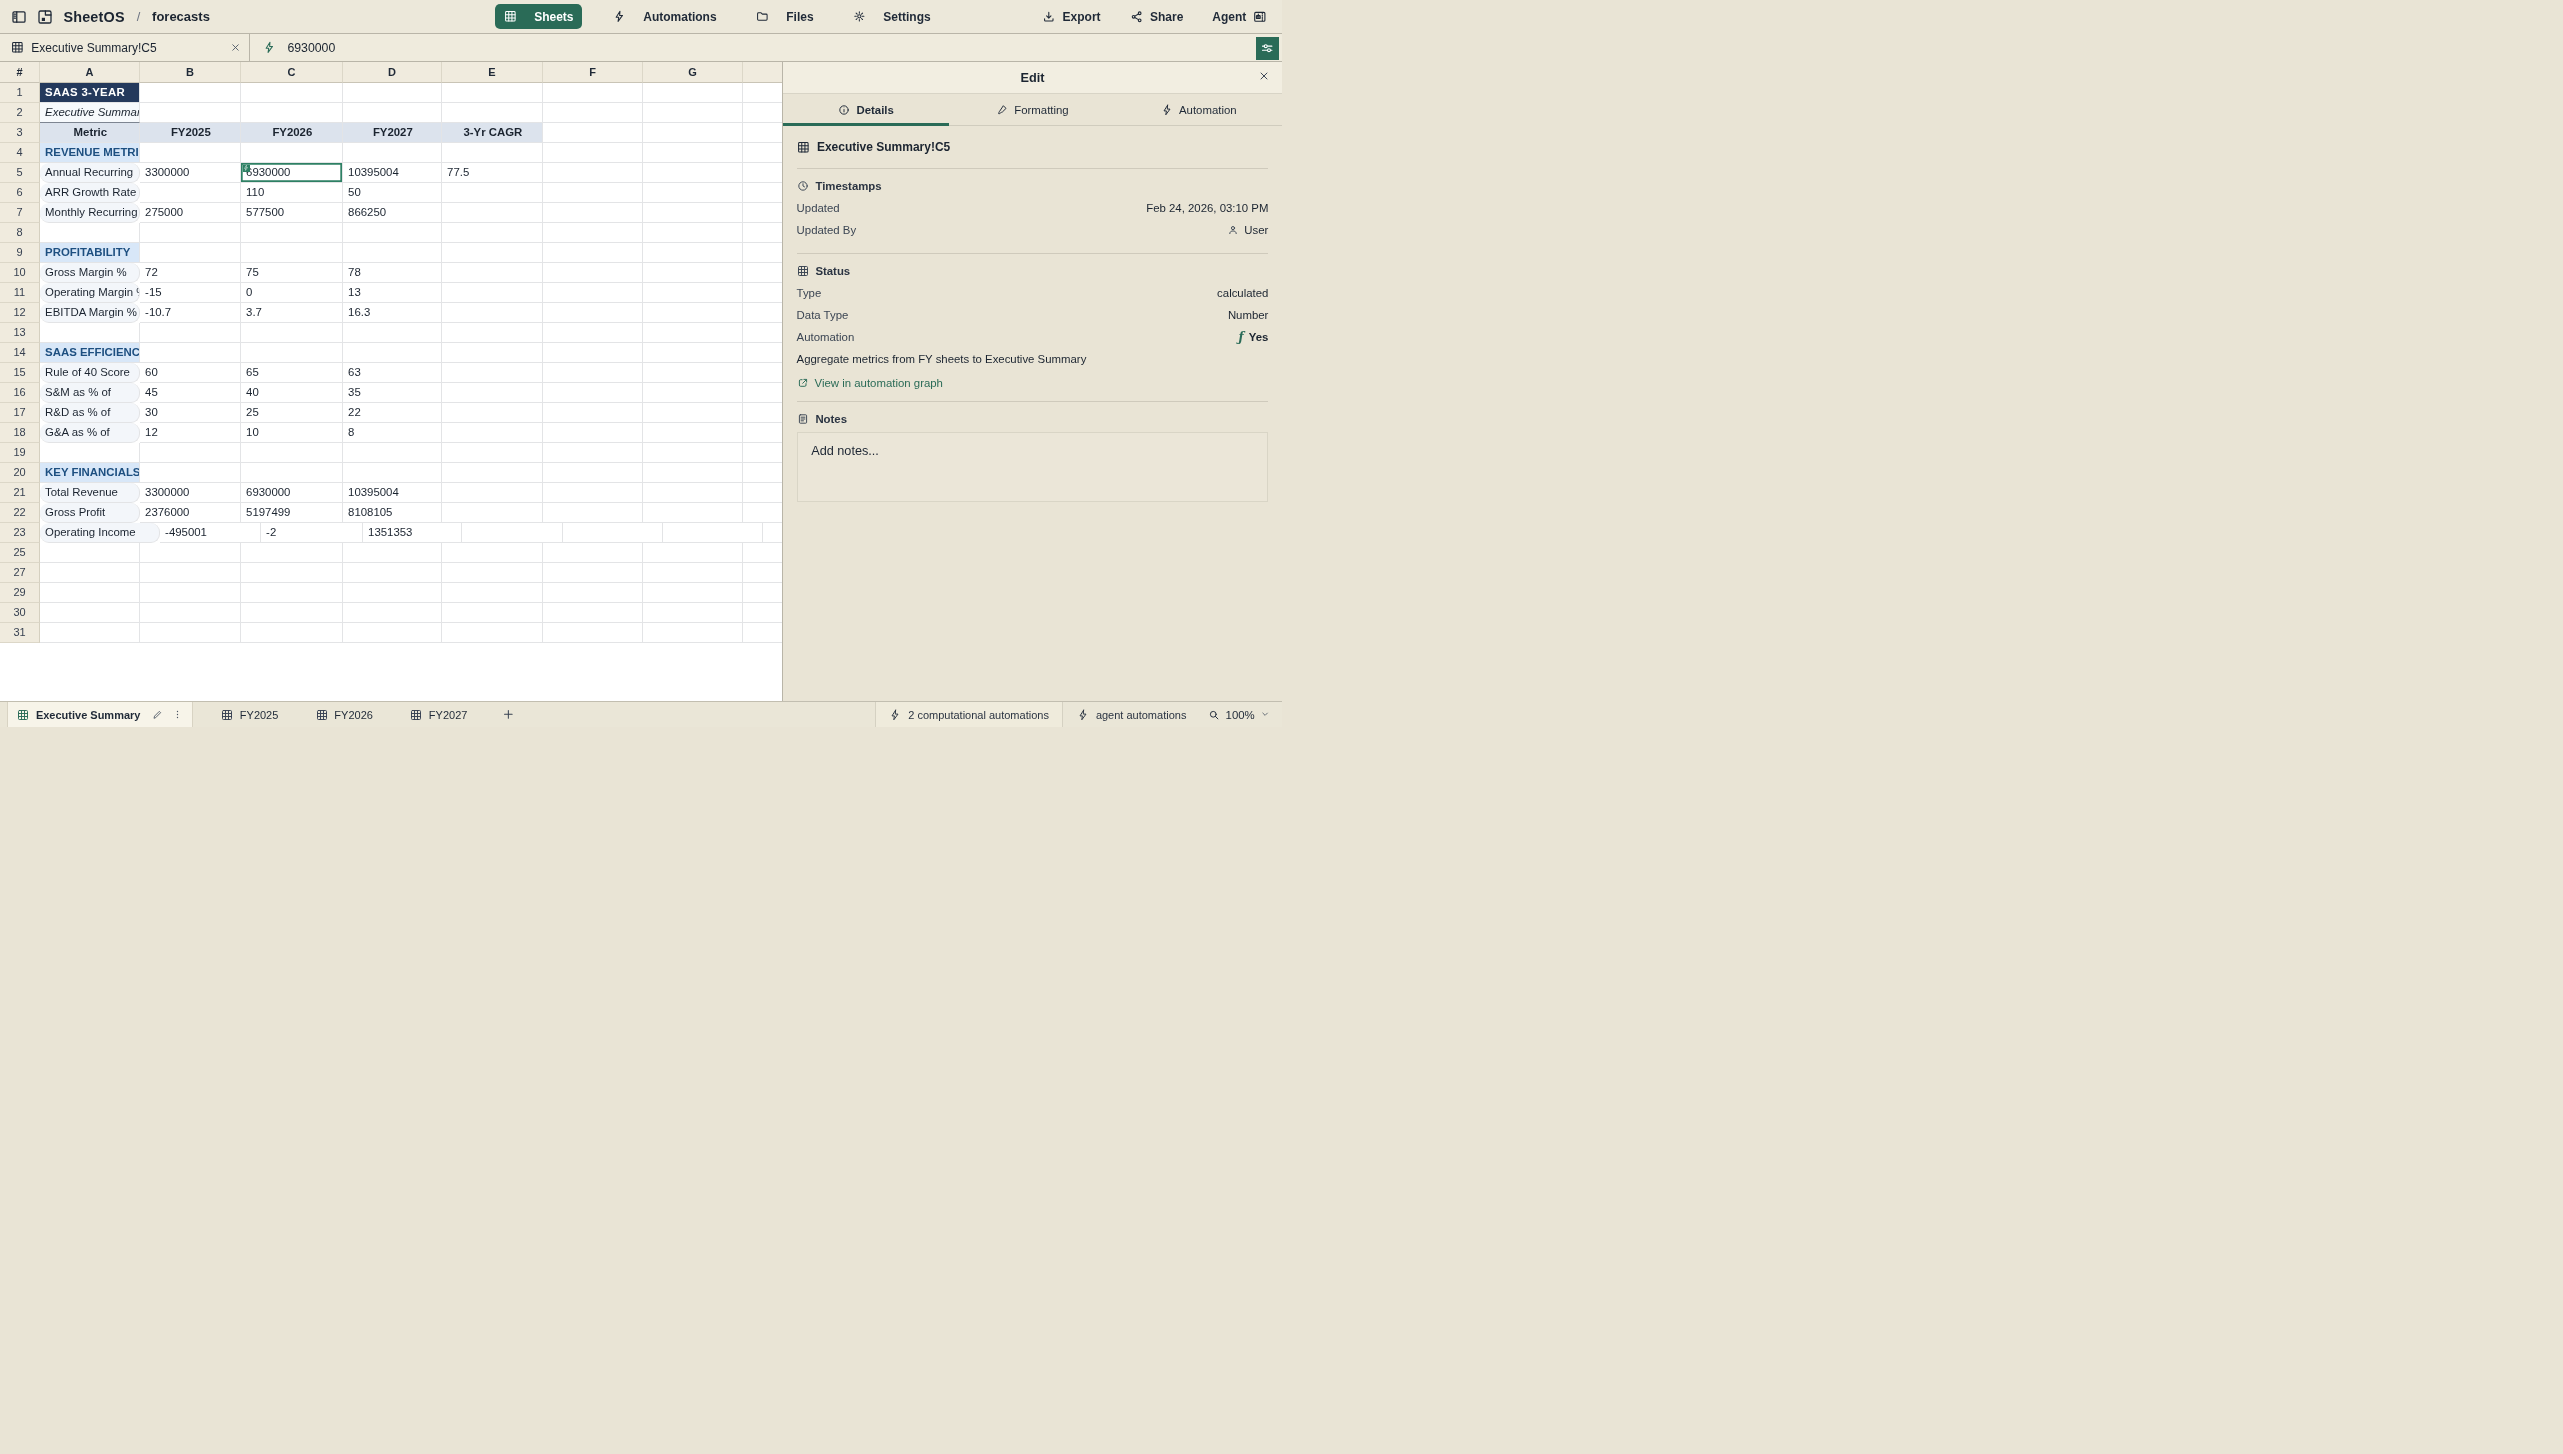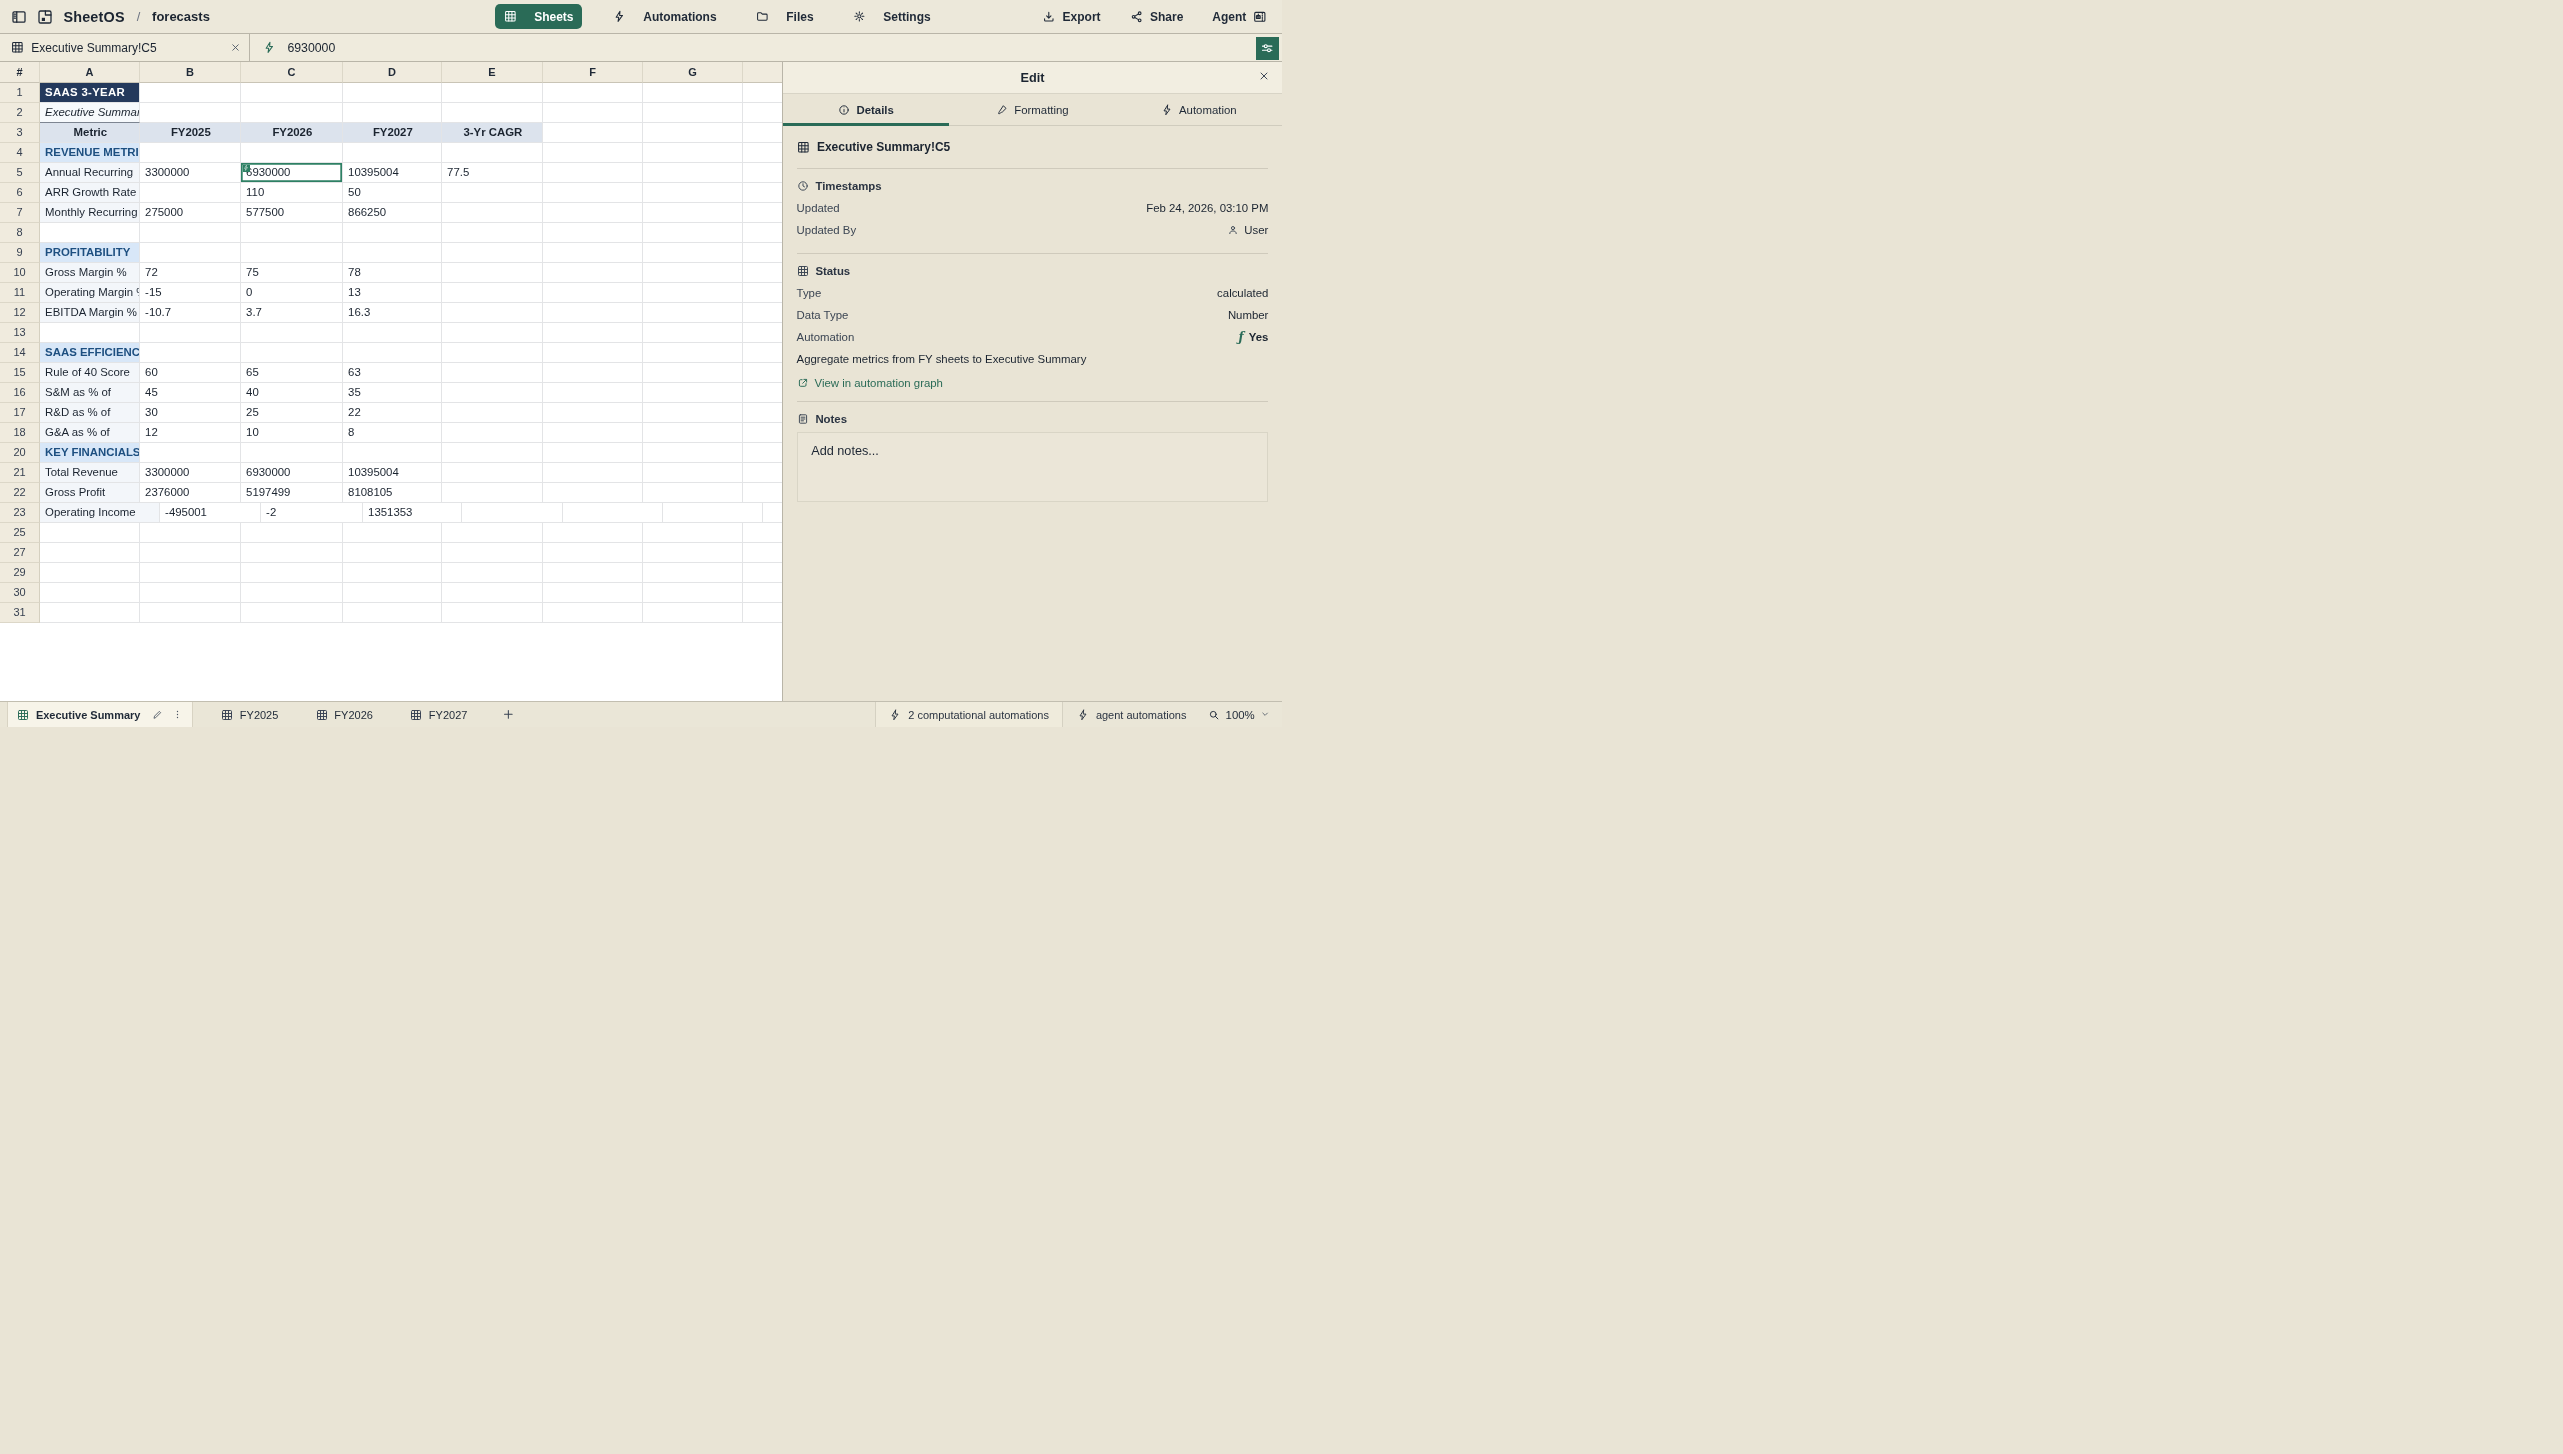--- a/index.html
+++ b/index.html
@@ -42,21 +42,21 @@
   .gr{display:flex;flex:none;}
   .gc{flex:none;overflow:hidden;white-space:nowrap;}
   .ghead .gc{height:21px;line-height:20.3px;background:var(--beige-head);border-bottom:0.8px solid #c9c4b6;border-right:0.8px solid #dcd7c8;
     text-align:center;font-size:11px;font-weight:700;color:#1f2937;}
   .grow .gc{height:20px;line-height:19.5px;font-size:11.4px;border-right:0.8px solid var(--grid-line);border-bottom:0.8px solid var(--grid-line);background:#fff;padding:0 3.4px 0 5.1px;}
   .grow .rownum{background:var(--beige-head);border-right:0.8px solid #d5d0c0;border-bottom:0.8px solid #dcd7c8;color:#374151;font-size:11px;text-align:center;padding:0;}
   .c-title{background:var(--navy) !important;color:#fff;font-weight:700;font-size:12.3px;letter-spacing:0.3px;}
   .c-subtitle{font-style:italic;font-size:11px;background:#F6F9FC !important;border-bottom:1.3px solid #7d8591 !important;}
   .c-hdr{background:var(--hdr-bg) !important;font-weight:700;font-size:11px;text-align:center;}
   .c-section{background:var(--sec-bg) !important;color:var(--sec-text);font-weight:700;font-size:11px;}
-  .c-label{background:var(--colA) !important;}
+  .c-label{background:var(--colA) !important;border-radius:9px;}
   .c-sel{position:relative;box-shadow:inset 0 0 0 1.7px var(--selection);}
   .sel-badge{position:absolute;top:1.7px;left:1.7px;width:7.6px;height:7.6px;background:var(--selection);display:flex;align-items:center;justify-content:center;}
 
   
   .panel{flex:1;background:var(--panel-bg);display:flex;flex-direction:column;min-width:0;overflow:hidden;}
   .panel-head{height:32px;flex:none;background:var(--panel-head-bg);border-bottom:0.8px solid #d8d4c6;display:flex;align-items:center;justify-content:center;position:relative;}
   .panel-title{font-size:12.7px;font-weight:600;}
   .panel-close{position:absolute;right:12px;top:7.6px;cursor:pointer;}
   .panel-tabs{height:32px;flex:none;display:flex;border-bottom:0.8px solid #d0ccbe;}
   .ptab{flex:1;display:flex;align-items:center;justify-content:center;gap:6px;font-size:11.4px;color:#1f2937;cursor:pointer;position:relative;}
@@ -411,20 +411,31 @@
           <div class="gc c-label" style="width:100px">G&amp;A as % of</div>
           <div class="gc" style="width:101px">12</div>
           <div class="gc" style="width:102px">10</div>
           <div class="gc" style="width:99px">8</div>
           <div class="gc" style="width:101px"></div>
           <div class="gc" style="width:100px"></div>
           <div class="gc" style="width:100px"></div>
           <div class="gc" style="flex:1;border-right:none"></div>
         </div>
         <div class="gr grow">
+          <div class="gc rownum" style="width:40px">19</div>
+          <div class="gc" style="width:100px"></div>
+          <div class="gc" style="width:101px"></div>
+          <div class="gc" style="width:102px"></div>
+          <div class="gc" style="width:99px"></div>
+          <div class="gc" style="width:101px"></div>
+          <div class="gc" style="width:100px"></div>
+          <div class="gc" style="width:100px"></div>
+          <div class="gc" style="flex:1;border-right:none"></div>
+        </div>
+        <div class="gr grow">
           <div class="gc rownum" style="width:40px">20</div>
           <div class="gc c-section" style="width:100px">KEY FINANCIALS</div>
           <div class="gc" style="width:101px"></div>
           <div class="gc" style="width:102px"></div>
           <div class="gc" style="width:99px"></div>
           <div class="gc" style="width:101px"></div>
           <div class="gc" style="width:100px"></div>
           <div class="gc" style="width:100px"></div>
           <div class="gc" style="flex:1;border-right:none"></div>
         </div>

